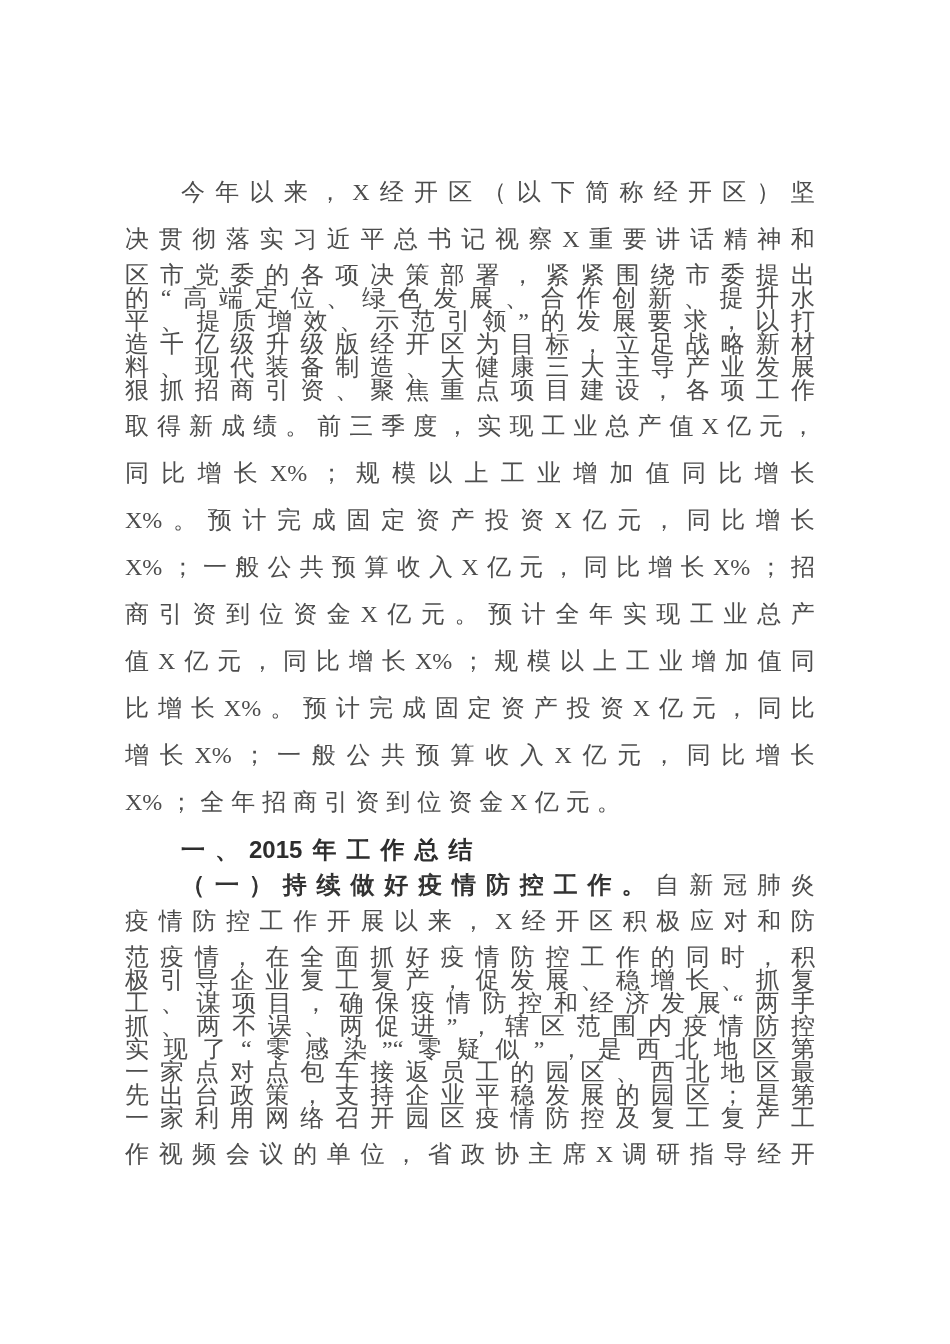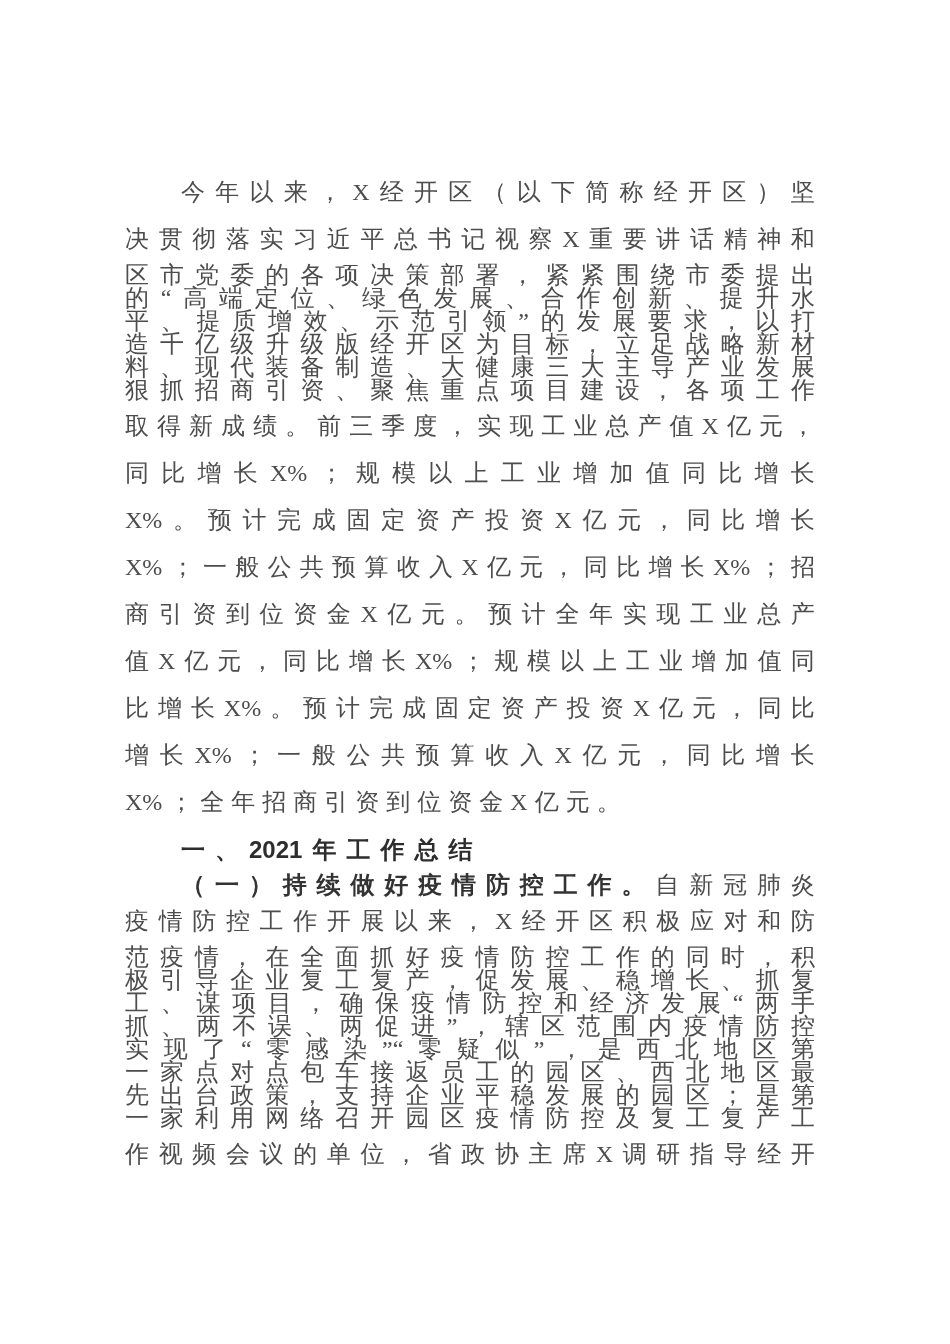--- a/index.html
+++ b/index.html
@@ -72,21 +72,21 @@
       <div class="line g-tight a-justify first-body"><span class="tok s-body">狠</span><span class="tok s-body">抓</span><span class="tok s-body">招</span><span class="tok s-body">商</span><span class="tok s-body">引</span><span class="tok s-body">资</span><span class="tok s-body">、</span><span class="tok s-body">聚</span><span class="tok s-body">焦</span><span class="tok s-body">重</span><span class="tok s-body">点</span><span class="tok s-body">项</span><span class="tok s-body">目</span><span class="tok s-body">建</span><span class="tok s-body">设</span><span class="tok s-body">，</span><span class="tok s-body">各</span><span class="tok s-body">项</span><span class="tok s-body">工</span><span class="tok s-body">作</span></div>
       <div class="line g-med a-justify first-body"><span class="tok s-body">取</span><span class="tok s-body">得</span><span class="tok s-body">新</span><span class="tok s-body">成</span><span class="tok s-body">绩</span><span class="tok s-body">。</span><span class="tok s-body">前</span><span class="tok s-body">三</span><span class="tok s-body">季</span><span class="tok s-body">度</span><span class="tok s-body">，</span><span class="tok s-body">实</span><span class="tok s-body">现</span><span class="tok s-body">工</span><span class="tok s-body">业</span><span class="tok s-body">总</span><span class="tok s-body">产</span><span class="tok s-body">值</span><span class="tok s-body">X</span><span class="tok s-body">亿</span><span class="tok s-body">元</span><span class="tok s-body">，</span></div>
       <div class="line g-wide a-justify first-body"><span class="tok s-body">同</span><span class="tok s-body">比</span><span class="tok s-body">增</span><span class="tok s-body">长</span><span class="tok s-body">X%</span><span class="tok s-body">；</span><span class="tok s-body">规</span><span class="tok s-body">模</span><span class="tok s-body">以</span><span class="tok s-body">上</span><span class="tok s-body">工</span><span class="tok s-body">业</span><span class="tok s-body">增</span><span class="tok s-body">加</span><span class="tok s-body">值</span><span class="tok s-body">同</span><span class="tok s-body">比</span><span class="tok s-body">增</span><span class="tok s-body">长</span></div>
       <div class="line g-wide a-justify first-body"><span class="tok s-body">X%</span><span class="tok s-body">。</span><span class="tok s-body">预</span><span class="tok s-body">计</span><span class="tok s-body">完</span><span class="tok s-body">成</span><span class="tok s-body">固</span><span class="tok s-body">定</span><span class="tok s-body">资</span><span class="tok s-body">产</span><span class="tok s-body">投</span><span class="tok s-body">资</span><span class="tok s-body">X</span><span class="tok s-body">亿</span><span class="tok s-body">元</span><span class="tok s-body">，</span><span class="tok s-body">同</span><span class="tok s-body">比</span><span class="tok s-body">增</span><span class="tok s-body">长</span></div>
       <div class="line g-wide a-justify first-body"><span class="tok s-body">X%</span><span class="tok s-body">；</span><span class="tok s-body">一</span><span class="tok s-body">般</span><span class="tok s-body">公</span><span class="tok s-body">共</span><span class="tok s-body">预</span><span class="tok s-body">算</span><span class="tok s-body">收</span><span class="tok s-body">入</span><span class="tok s-body">X</span><span class="tok s-body">亿</span><span class="tok s-body">元</span><span class="tok s-body">，</span><span class="tok s-body">同</span><span class="tok s-body">比</span><span class="tok s-body">增</span><span class="tok s-body">长</span><span class="tok s-body">X%</span><span class="tok s-body">；</span><span class="tok s-body">招</span></div>
       <div class="line g-wide a-justify first-body"><span class="tok s-body">商</span><span class="tok s-body">引</span><span class="tok s-body">资</span><span class="tok s-body">到</span><span class="tok s-body">位</span><span class="tok s-body">资</span><span class="tok s-body">金</span><span class="tok s-body">X</span><span class="tok s-body">亿</span><span class="tok s-body">元</span><span class="tok s-body">。</span><span class="tok s-body">预</span><span class="tok s-body">计</span><span class="tok s-body">全</span><span class="tok s-body">年</span><span class="tok s-body">实</span><span class="tok s-body">现</span><span class="tok s-body">工</span><span class="tok s-body">业</span><span class="tok s-body">总</span><span class="tok s-body">产</span></div>
       <div class="line g-wide a-justify first-body"><span class="tok s-body">值</span><span class="tok s-body">X</span><span class="tok s-body">亿</span><span class="tok s-body">元</span><span class="tok s-body">，</span><span class="tok s-body">同</span><span class="tok s-body">比</span><span class="tok s-body">增</span><span class="tok s-body">长</span><span class="tok s-body">X%</span><span class="tok s-body">；</span><span class="tok s-body">规</span><span class="tok s-body">模</span><span class="tok s-body">以</span><span class="tok s-body">上</span><span class="tok s-body">工</span><span class="tok s-body">业</span><span class="tok s-body">增</span><span class="tok s-body">加</span><span class="tok s-body">值</span><span class="tok s-body">同</span></div>
       <div class="line g-wide a-justify first-body"><span class="tok s-body">比</span><span class="tok s-body">增</span><span class="tok s-body">长</span><span class="tok s-body">X%</span><span class="tok s-body">。</span><span class="tok s-body">预</span><span class="tok s-body">计</span><span class="tok s-body">完</span><span class="tok s-body">成</span><span class="tok s-body">固</span><span class="tok s-body">定</span><span class="tok s-body">资</span><span class="tok s-body">产</span><span class="tok s-body">投</span><span class="tok s-body">资</span><span class="tok s-body">X</span><span class="tok s-body">亿</span><span class="tok s-body">元</span><span class="tok s-body">，</span><span class="tok s-body">同</span><span class="tok s-body">比</span></div>
       <div class="line g-wide a-justify first-body"><span class="tok s-body">增</span><span class="tok s-body">长</span><span class="tok s-body">X%</span><span class="tok s-body">；</span><span class="tok s-body">一</span><span class="tok s-body">般</span><span class="tok s-body">公</span><span class="tok s-body">共</span><span class="tok s-body">预</span><span class="tok s-body">算</span><span class="tok s-body">收</span><span class="tok s-body">入</span><span class="tok s-body">X</span><span class="tok s-body">亿</span><span class="tok s-body">元</span><span class="tok s-body">，</span><span class="tok s-body">同</span><span class="tok s-body">比</span><span class="tok s-body">增</span><span class="tok s-body">长</span></div>
       <div class="line g-wide a-start first-body"><span class="tok s-body">X%</span><span class="tok s-body">；</span><span class="tok s-body">全</span><span class="tok s-body">年</span><span class="tok s-body">招</span><span class="tok s-body">商</span><span class="tok s-body">引</span><span class="tok s-body">资</span><span class="tok s-body">到</span><span class="tok s-body">位</span><span class="tok s-body">资</span><span class="tok s-body">金</span><span class="tok s-body">X</span><span class="tok s-body">亿</span><span class="tok s-body">元</span><span class="tok s-body">。</span></div>
-      <div class="line g-wide a-start indent first-heading"><span class="tok s-heading">一</span><span class="tok s-heading">、</span><span class="tok s-heading">2021</span><span class="tok s-heading">年</span><span class="tok s-heading">工</span><span class="tok s-heading">作</span><span class="tok s-heading">总</span><span class="tok s-heading">结</span></div>
+      <div class="line g-wide a-start indent first-heading"><span class="tok s-heading">一</span><span class="tok s-heading">、</span><span class="tok s-heading">2015</span><span class="tok s-heading">年</span><span class="tok s-heading">工</span><span class="tok s-heading">作</span><span class="tok s-heading">总</span><span class="tok s-heading">结</span></div>
       <div class="line g-med a-justify indent first-kai"><span class="tok s-kai">（</span><span class="tok s-kai">一</span><span class="tok s-kai">）</span><span class="tok s-kai">持</span><span class="tok s-kai">续</span><span class="tok s-kai">做</span><span class="tok s-kai">好</span><span class="tok s-kai">疫</span><span class="tok s-kai">情</span><span class="tok s-kai">防</span><span class="tok s-kai">控</span><span class="tok s-kai">工</span><span class="tok s-kai">作</span><span class="tok s-kai">。</span><span class="tok s-body">自</span><span class="tok s-body">新</span><span class="tok s-body">冠</span><span class="tok s-body">肺</span><span class="tok s-body">炎</span></div>
       <div class="line g-med a-justify first-body"><span class="tok s-body">疫</span><span class="tok s-body">情</span><span class="tok s-body">防</span><span class="tok s-body">控</span><span class="tok s-body">工</span><span class="tok s-body">作</span><span class="tok s-body">开</span><span class="tok s-body">展</span><span class="tok s-body">以</span><span class="tok s-body">来</span><span class="tok s-body">，</span><span class="tok s-body">X</span><span class="tok s-body">经</span><span class="tok s-body">开</span><span class="tok s-body">区</span><span class="tok s-body">积</span><span class="tok s-body">极</span><span class="tok s-body">应</span><span class="tok s-body">对</span><span class="tok s-body">和</span><span class="tok s-body">防</span></div>
       <div class="line g-med a-justify first-body"><span class="tok s-body">范</span><span class="tok s-body">疫</span><span class="tok s-body">情</span><span class="tok s-body">，</span><span class="tok s-body">在</span><span class="tok s-body">全</span><span class="tok s-body">面</span><span class="tok s-body">抓</span><span class="tok s-body">好</span><span class="tok s-body">疫</span><span class="tok s-body">情</span><span class="tok s-body">防</span><span class="tok s-body">控</span><span class="tok s-body">工</span><span class="tok s-body">作</span><span class="tok s-body">的</span><span class="tok s-body">同</span><span class="tok s-body">时</span><span class="tok s-body">，</span><span class="tok s-body">积</span></div>
       <div class="line g-tight a-justify first-body"><span class="tok s-body">极</span><span class="tok s-body">引</span><span class="tok s-body">导</span><span class="tok s-body">企</span><span class="tok s-body">业</span><span class="tok s-body">复</span><span class="tok s-body">工</span><span class="tok s-body">复</span><span class="tok s-body">产</span><span class="tok s-body">，</span><span class="tok s-body">促</span><span class="tok s-body">发</span><span class="tok s-body">展</span><span class="tok s-body">、</span><span class="tok s-body">稳</span><span class="tok s-body">增</span><span class="tok s-body">长</span><span class="tok s-body">、</span><span class="tok s-body">抓</span><span class="tok s-body">复</span></div>
       <div class="line g-tight a-justify first-body"><span class="tok s-body">工</span><span class="tok s-body">、</span><span class="tok s-body">谋</span><span class="tok s-body">项</span><span class="tok s-body">目</span><span class="tok s-body">，</span><span class="tok s-body">确</span><span class="tok s-body">保</span><span class="tok s-body">疫</span><span class="tok s-body">情</span><span class="tok s-body">防</span><span class="tok s-body">控</span><span class="tok s-body">和</span><span class="tok s-body">经</span><span class="tok s-body">济</span><span class="tok s-body">发</span><span class="tok s-body">展</span><span class="tok s-body">“</span><span class="tok s-body">两</span><span class="tok s-body">手</span></div>
       <div class="line g-tight a-justify first-body"><span class="tok s-body">抓</span><span class="tok s-body">、</span><span class="tok s-body">两</span><span class="tok s-body">不</span><span class="tok s-body">误</span><span class="tok s-body">、</span><span class="tok s-body">两</span><span class="tok s-body">促</span><span class="tok s-body">进</span><span class="tok s-body">”</span><span class="tok s-body">，</span><span class="tok s-body">辖</span><span class="tok s-body">区</span><span class="tok s-body">范</span><span class="tok s-body">围</span><span class="tok s-body">内</span><span class="tok s-body">疫</span><span class="tok s-body">情</span><span class="tok s-body">防</span><span class="tok s-body">控</span></div>
       <div class="line g-tight a-justify first-body"><span class="tok s-body">实</span><span class="tok s-body">现</span><span class="tok s-body">了</span><span class="tok s-body">“</span><span class="tok s-body">零</span><span class="tok s-body">感</span><span class="tok s-body">染</span><span class="tok s-body">”“</span><span class="tok s-body">零</span><span class="tok s-body">疑</span><span class="tok s-body">似</span><span class="tok s-body">”</span><span class="tok s-body">，</span><span class="tok s-body">是</span><span class="tok s-body">西</span><span class="tok s-body">北</span><span class="tok s-body">地</span><span class="tok s-body">区</span><span class="tok s-body">第</span></div>
       <div class="line g-tight a-justify first-body"><span class="tok s-body">一</span><span class="tok s-body">家</span><span class="tok s-body">点</span><span class="tok s-body">对</span><span class="tok s-body">点</span><span class="tok s-body">包</span><span class="tok s-body">车</span><span class="tok s-body">接</span><span class="tok s-body">返</span><span class="tok s-body">员</span><span class="tok s-body">工</span><span class="tok s-body">的</span><span class="tok s-body">园</span><span class="tok s-body">区</span><span class="tok s-body">、</span><span class="tok s-body">西</span><span class="tok s-body">北</span><span class="tok s-body">地</span><span class="tok s-body">区</span><span class="tok s-body">最</span></div>
       <div class="line g-tight a-justify first-body"><span class="tok s-body">先</span><span class="tok s-body">出</span><span class="tok s-body">台</span><span class="tok s-body">政</span><span class="tok s-body">策</span><span class="tok s-body">，</span><span class="tok s-body">支</span><span class="tok s-body">持</span><span class="tok s-body">企</span><span class="tok s-body">业</span><span class="tok s-body">平</span><span class="tok s-body">稳</span><span class="tok s-body">发</span><span class="tok s-body">展</span><span class="tok s-body">的</span><span class="tok s-body">园</span><span class="tok s-body">区</span><span class="tok s-body">；</span><span class="tok s-body">是</span><span class="tok s-body">第</span></div>
       <div class="line g-tight a-justify first-body"><span class="tok s-body">一</span><span class="tok s-body">家</span><span class="tok s-body">利</span><span class="tok s-body">用</span><span class="tok s-body">网</span><span class="tok s-body">络</span><span class="tok s-body">召</span><span class="tok s-body">开</span><span class="tok s-body">园</span><span class="tok s-body">区</span><span class="tok s-body">疫</span><span class="tok s-body">情</span><span class="tok s-body">防</span><span class="tok s-body">控</span><span class="tok s-body">及</span><span class="tok s-body">复</span><span class="tok s-body">工</span><span class="tok s-body">复</span><span class="tok s-body">产</span><span class="tok s-body">工</span></div>

